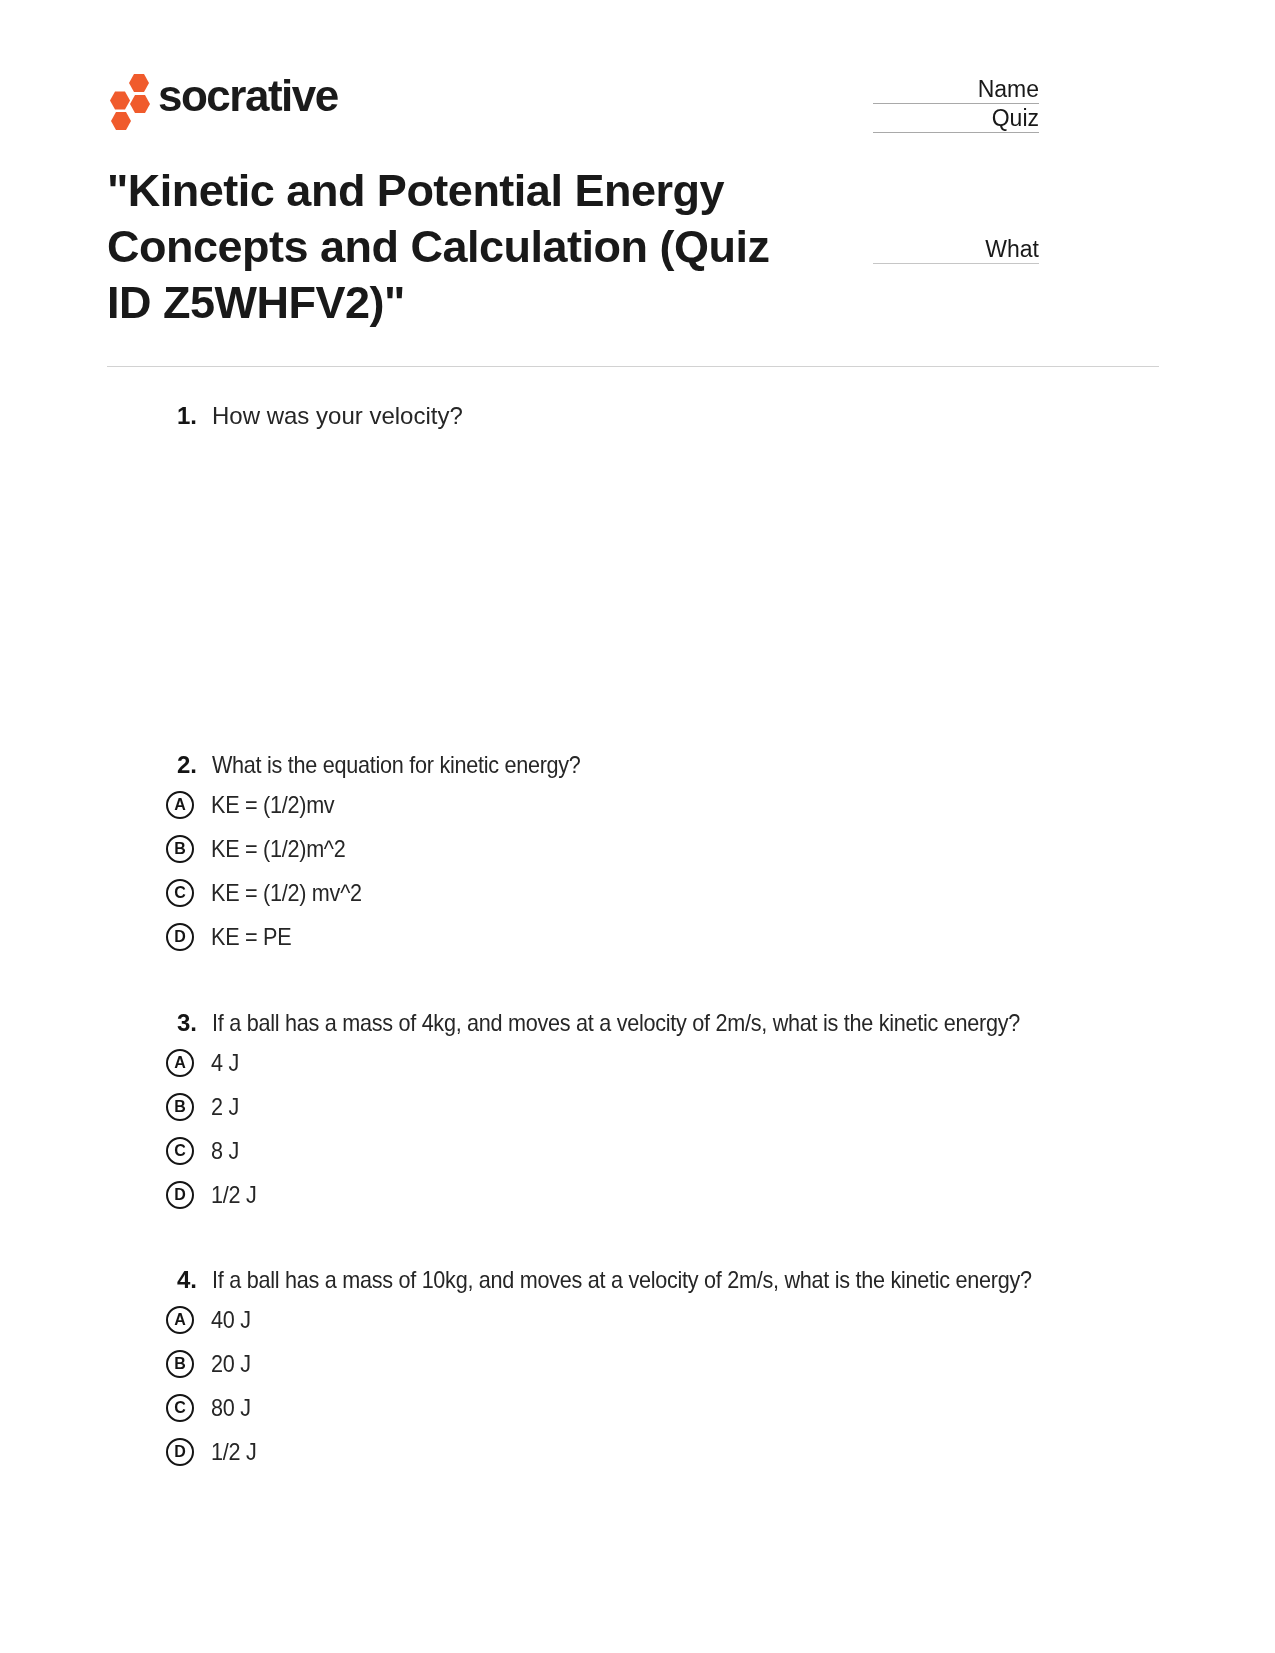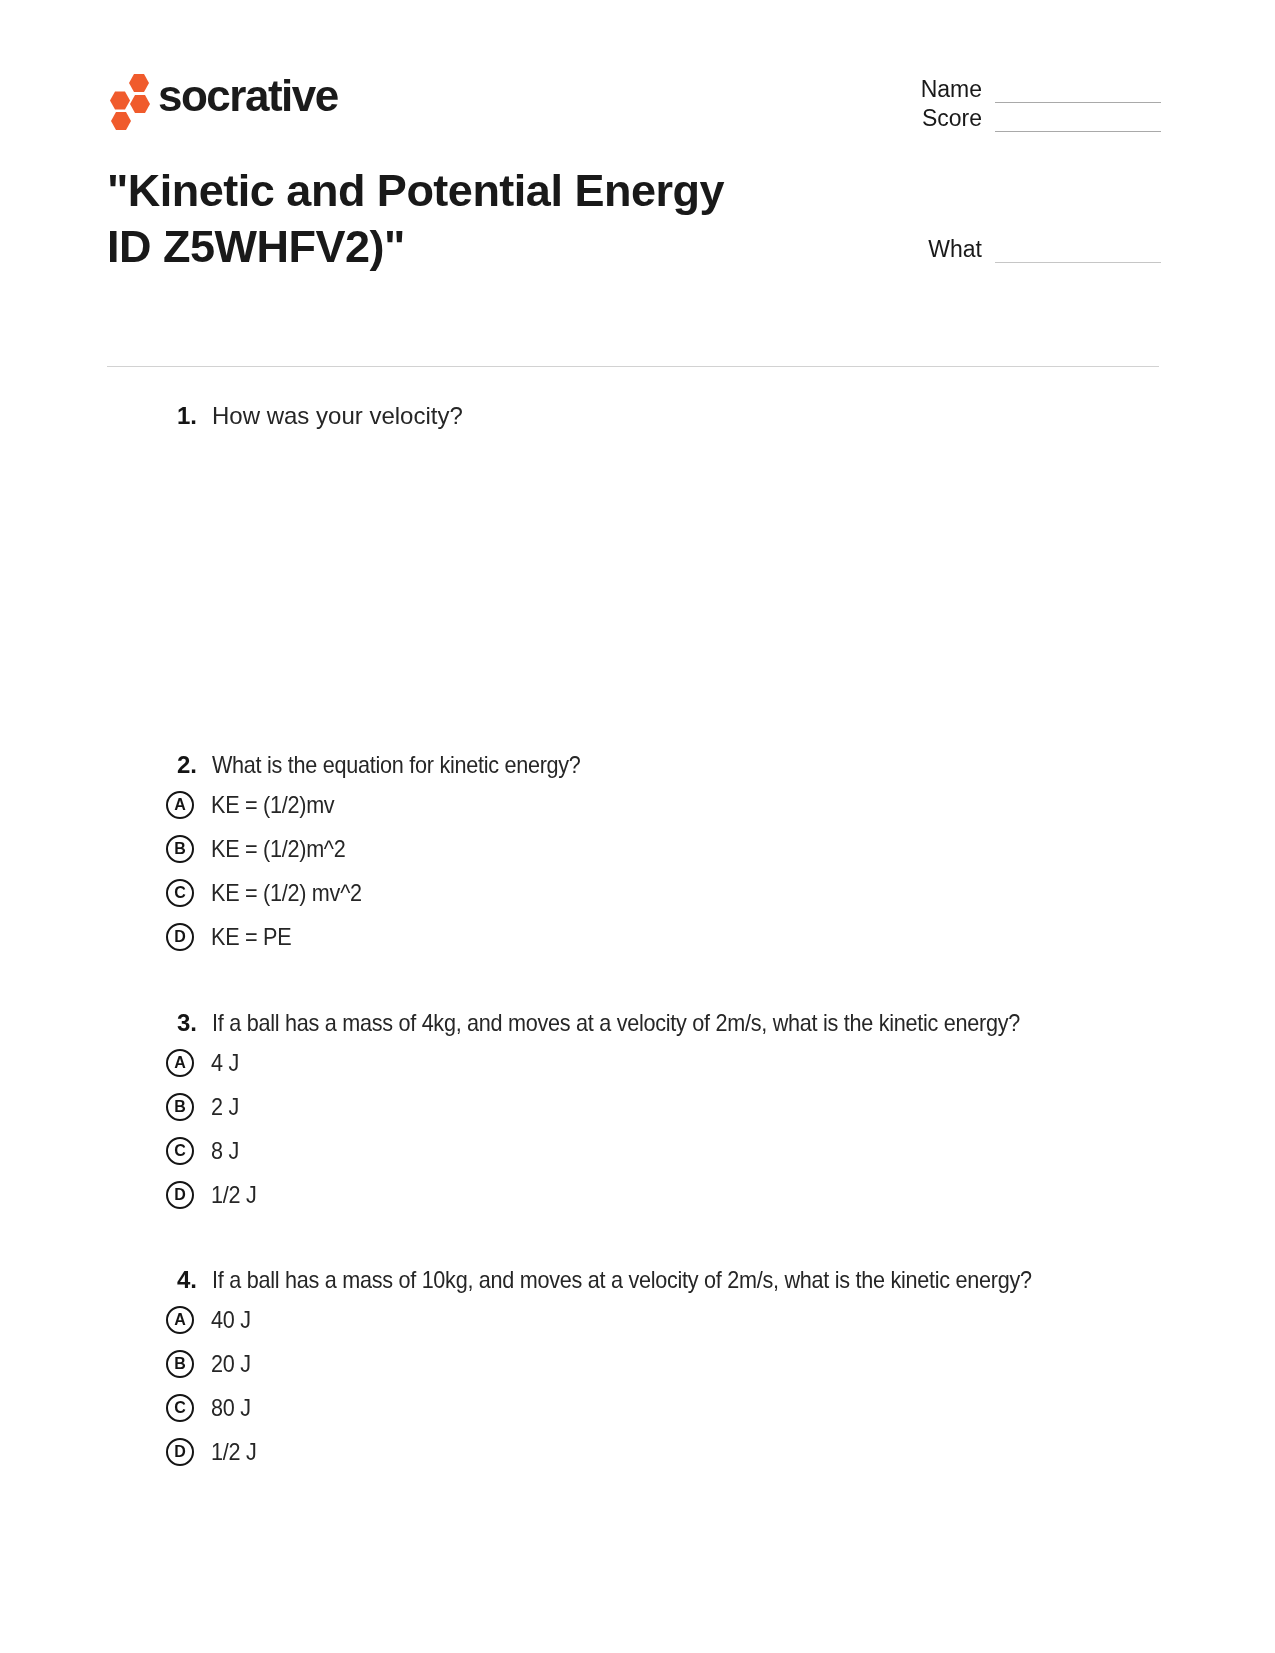--- a/index.html
+++ b/index.html
@@ -16,21 +16,21 @@
   
   .logo { position:absolute; left:100px; top:64px; height:70px; display:flex; align-items:flex-start; }
   .logo svg { display:block; }
   .wordmark {
     position:absolute; left:58px; top:10px;
     font-size:44px; font-weight:700; letter-spacing:-1.5px;
     color:#1b1b1b; line-height:1;
   }
 
   
-  .field-row { position:absolute; left:860px; display:flex; align-items:flex-end; height:27px; }
+  .field-row { position:absolute; left:860px; display:flex; align-items:flex-end; height:27px;flex-direction:column; }
   .field-label {
     display:inline-block; width:122px; text-align:right;
     font-size:23px; color:#191919; line-height:27px;
   }
   .field-line { display:inline-block; width:166px; margin-left:13px; height:24px; }
   .row-name  { top:76px; }
   .row-date  { top:105px; }
   .row-score { top:236px; }
   .row-name  .field-line, .row-date .field-line { border-bottom:1.5px solid #a9a9a9; }
   .row-score .field-line { border-bottom:1.5px solid #c6c6c6; }
@@ -90,26 +90,27 @@
       <polygon points="11,57 16,48 26,48 31,57 26,66 16,66" stroke-width="3" stroke-linejoin="round" fill="#F05B2C"></polygon>
     </svg>
     <span class="wordmark">socrative</span>
   </div>
 
   <div class="field-row row-name">
     <span class="field-label">Name</span>
     <span class="field-line"></span>
   </div>
   <div class="field-row row-date">
-    <span class="field-label">Score</span>
+    <span class="field-label">Quiz</span>
     <span class="field-line"></span>
   </div>
 
   <h1 class="title">
     <span class="t-line">"Kinetic and Potential Energy</span>
+    <span class="t-line">Concepts and Calculation (Quiz</span>
     <span class="t-line">ID Z5WHFV2)"</span>
   </h1>
 
   <div class="field-row row-score">
     <span class="field-label">What</span>
     <span class="field-line"></span>
   </div>
 
   <hr class="divider">
 

